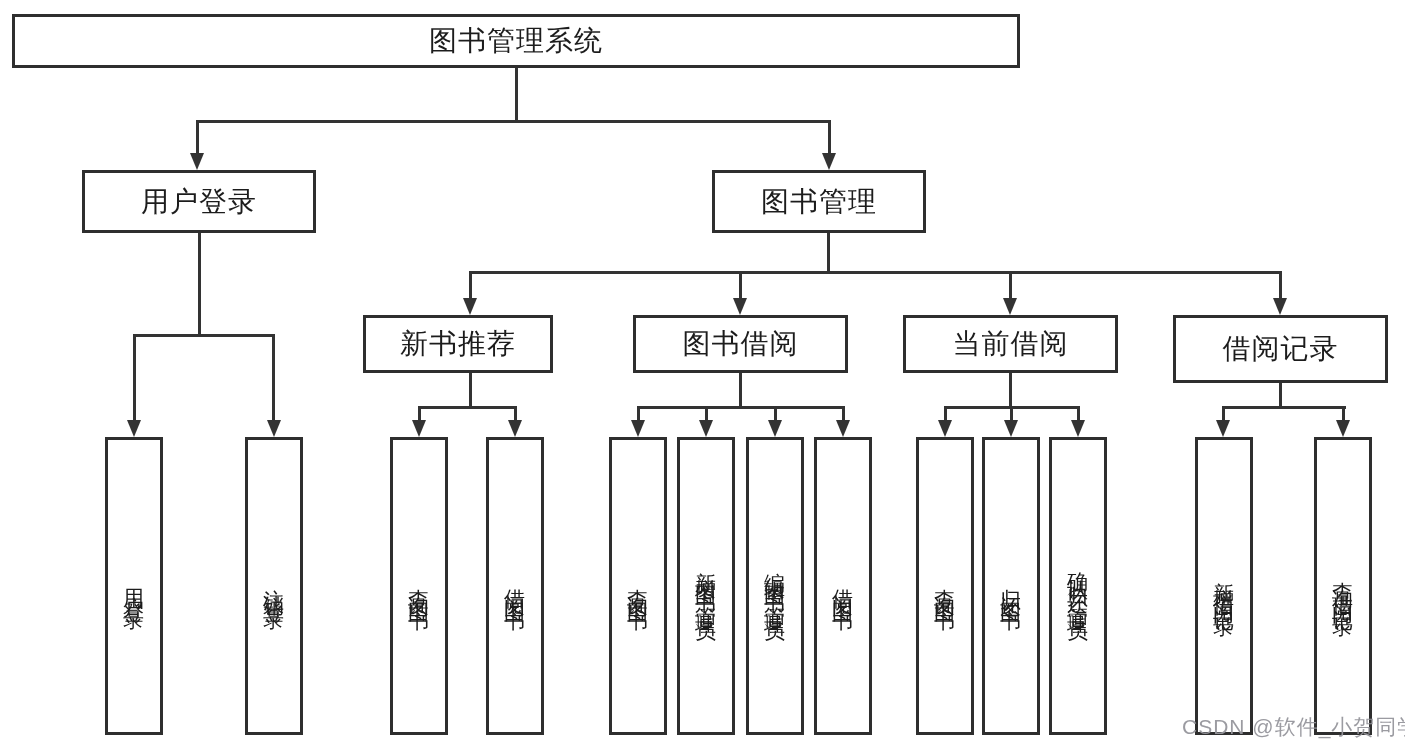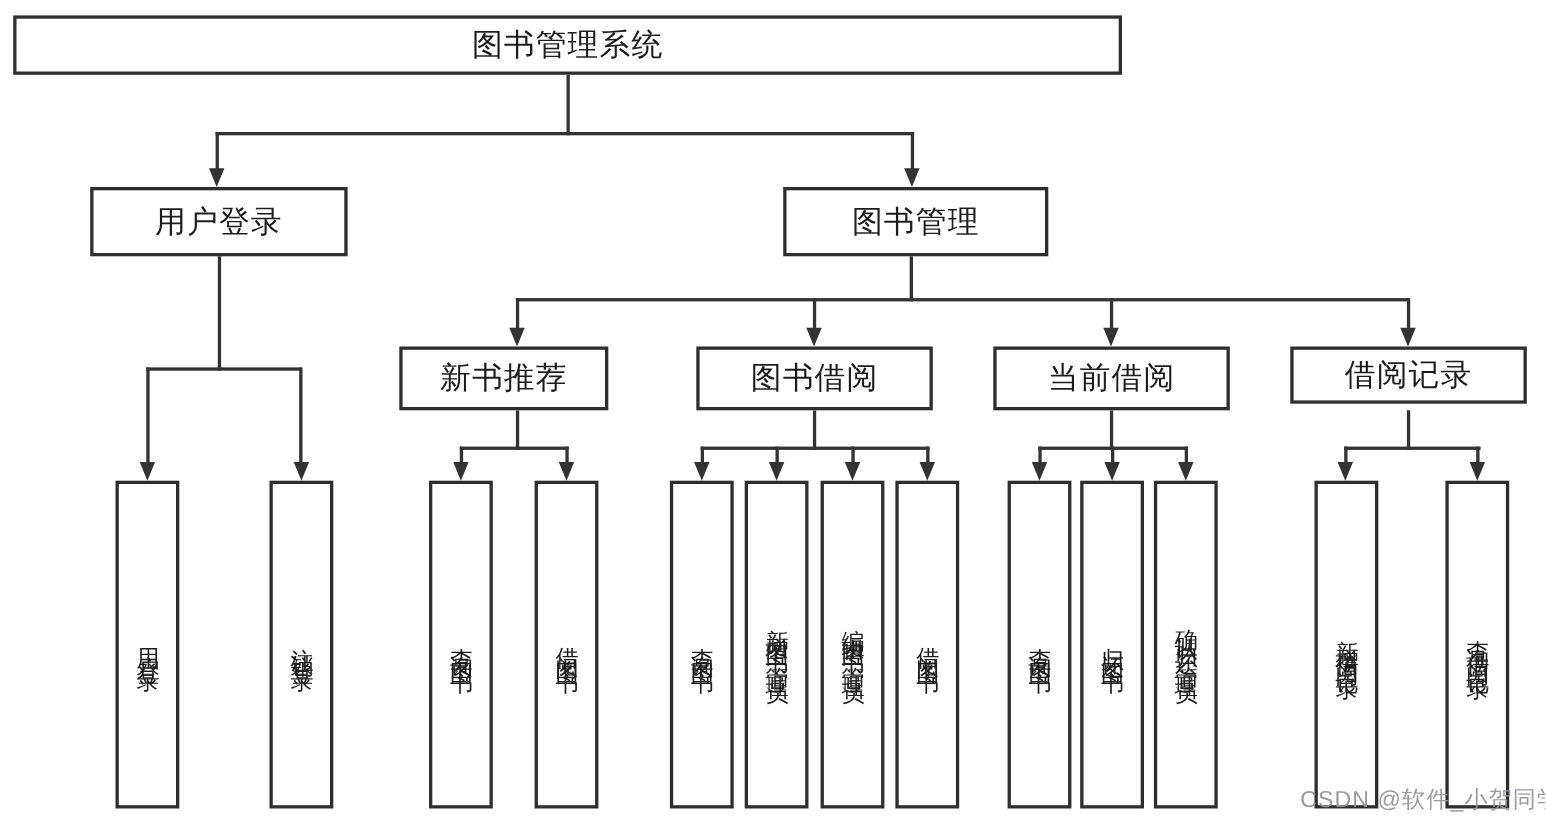--- a/index.html
+++ b/index.html
@@ -43,21 +43,21 @@
   <div class="v" style="left:515px; top:66px; height:57px;"></div>
   <div class="h" style="left:196px; top:120px; width:635px;"></div>
   <div class="v" style="left:196px; top:120px; height:36px;"></div>
   <div class="arr" style="left:190px; top:153px;"></div>
   <div class="v" style="left:828px; top:120px; height:36px;"></div>
   <div class="arr" style="left:822px; top:153px;"></div>
 
   <div class="box" style="left:82px; top:170px; width:234px; height:63px;">
     <span>用户登录</span>
   </div>
-  <div class="box" style="left:712px; top:170px; width:241px; height:63px;">
+  <div class="box" style="left:712px; top:170px; width:214px; height:63px;">
     <span>图书管理</span>
   </div>
 
   <div class="v" style="left:198px; top:231px; height:106px;"></div>
   <div class="h" style="left:133px; top:334px; width:141px;"></div>
   <div class="v" style="left:133px; top:334px; height:88px;"></div>
   <div class="arr" style="left:127px; top:420px;"></div>
   <div class="v" style="left:272px; top:334px; height:88px;"></div>
   <div class="arr" style="left:267px; top:420px;"></div>
 
@@ -74,21 +74,21 @@
 
   <div class="box" style="left:363px; top:315px; width:190px; height:58px;">
     <span>新书推荐</span>
   </div>
   <div class="box" style="left:633px; top:315px; width:215px; height:58px;">
     <span>图书借阅</span>
   </div>
   <div class="box" style="left:903px; top:315px; width:215px; height:58px;">
     <span>当前借阅</span>
   </div>
-  <div class="box" style="left:1173px; top:315px; width:215px; height:52px;">
+  <div class="box" style="left:1173px; top:315px; width:215px; height:68px;">
     <span>借阅记录</span>
   </div>
 
   <div class="v" style="left:469px; top:373px; height:36px;"></div>
   <div class="h" style="left:418px; top:406px; width:99px;"></div>
   <div class="v" style="left:418px; top:406px; height:17px;"></div>
   <div class="arr" style="left:412px; top:420px;"></div>
   <div class="v" style="left:514px; top:406px; height:17px;"></div>
   <div class="arr" style="left:508px; top:420px;"></div>
 

